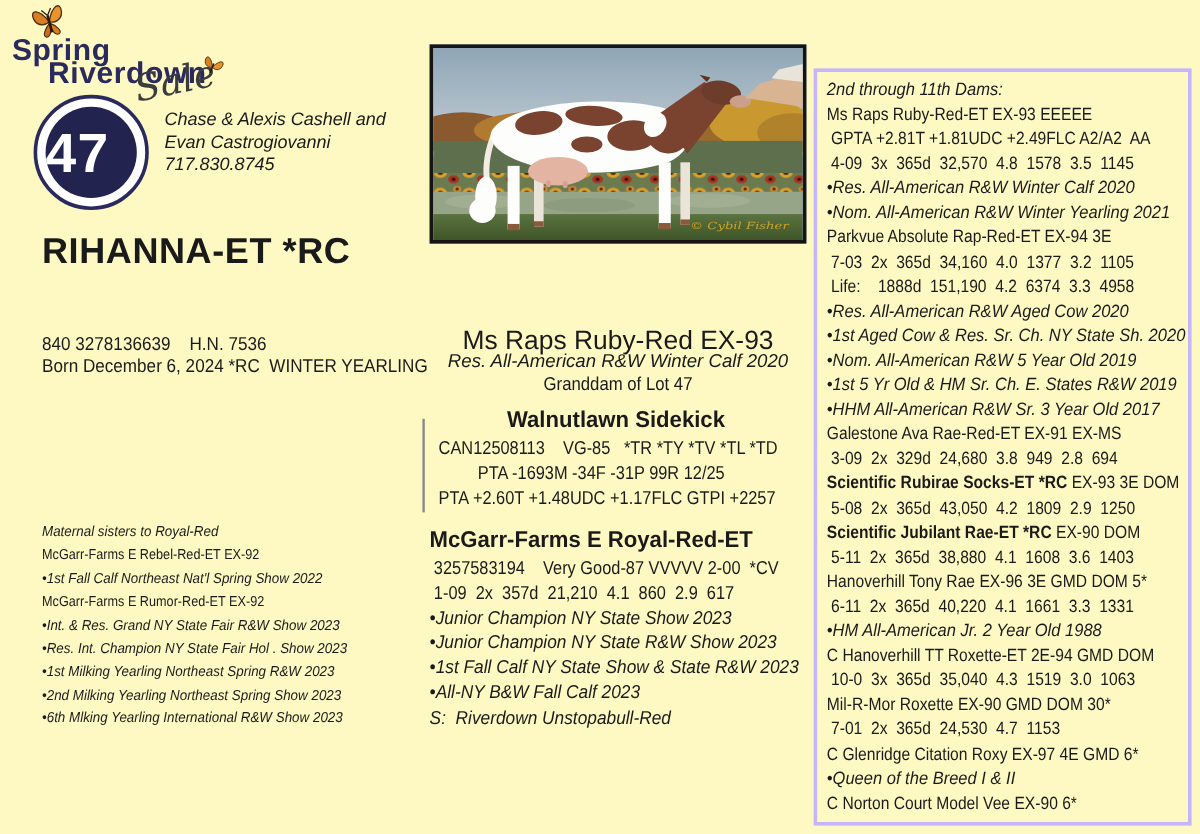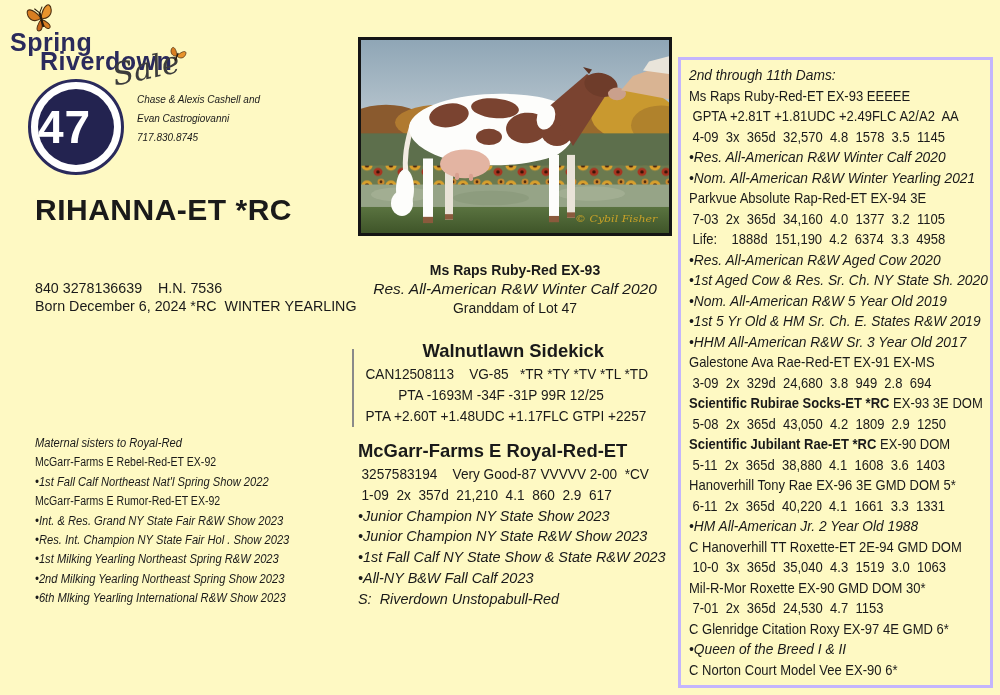--- a/index.html
+++ b/index.html
@@ -15,36 +15,36 @@
   #logo-script{position:absolute;left:104px;top:48px;font-family:"DejaVu Serif",serif;
                font-style:italic;font-size:31px;color:#3c3c3c;transform:rotate(-12deg);}
   .butterfly{position:absolute;}
   
   #lot-badge{left:28px;top:79px;width:90px;height:90px;border-radius:50%;
              border:3px solid #2a2a5c;background:#fff;display:flex;align-items:center;justify-content:center;}
   #lot-inner{width:76px;height:76px;border-radius:50%;background:#232350;display:flex;
              align-items:center;justify-content:flex-start;}
   #lot-number{color:#fff;font-weight:bold;font-size:46px;letter-spacing:1px;}
   
-  #consignor{left:137px;top:90px;font-style:italic;font-size:10px;line-height:19px;}
+  #consignor{left:137px;top:90px;font-style:italic;font-size:15px;line-height:19px;}
   
   #title{left:35px;top:192px;font-weight:bold;font-size:30px;line-height:36px;letter-spacing:.5px;}
   #reg-line{left:35px;top:279px;font-size:15.5px;transform:scaleX(.92);transform-origin:0 50%;}
   #born-line{left:35px;top:297px;font-size:15.5px;transform:scaleX(.92);transform-origin:0 50%;}
   
   .ln{white-space:pre;transform:scaleX(.88);transform-origin:0 50%;}
   .ln-italic,.ln-bullet{font-style:italic;transform:scaleX(.93);}
   .ln-data{padding-left:4px;}
   .ln-boldsplit .b{font-weight:bold;}
   #maternal{left:35px;top:434px;font-size:12px;line-height:19.4px;width:330px;}
   
-  #photo-frame{left:358px;top:37px;width:314px;height:199px;border:3px solid #151515;
+  #photo-frame{left:358px;top:37px;width:314px;height:166px;border:3px solid #151515;
                box-sizing:border-box;background:#9fb0bd;}
   #caption{left:358px;top:258px;width:314px;text-align:center;}
-  .cap1{font-weight:bold;font-size:14px;line-height:19px;margin-top:3px;}
+  .cap1{font-weight:normal;font-size:22px;line-height:19px;margin-top:16px;}
   .cap2{font-style:italic;font-size:15.5px;line-height:18.5px;}
   .cap3{font-size:15.5px;line-height:18.5px;transform:scaleX(.9);transform-origin:50% 50%;white-space:pre;}
   #ped-vline{left:352px;top:349px;width:2px;height:78px;background:#8a8a8a;}
   #sire-block{left:362px;top:340px;width:312px;text-align:center;}
   #dam-block{left:358px;top:440px;width:316px;}
   .blk-head{font-weight:bold;font-size:19px;line-height:22px;white-space:pre;transform:scaleX(.97);transform-origin:0 50%;}
   .blk-lines{font-size:15.5px;line-height:20.8px;margin-top:2px;}
   
   #dams-box{left:678px;top:57px;width:315px;height:631px;border:3px solid #c4b5fd;
             box-sizing:border-box;padding:5px 6px 0 8px;}

